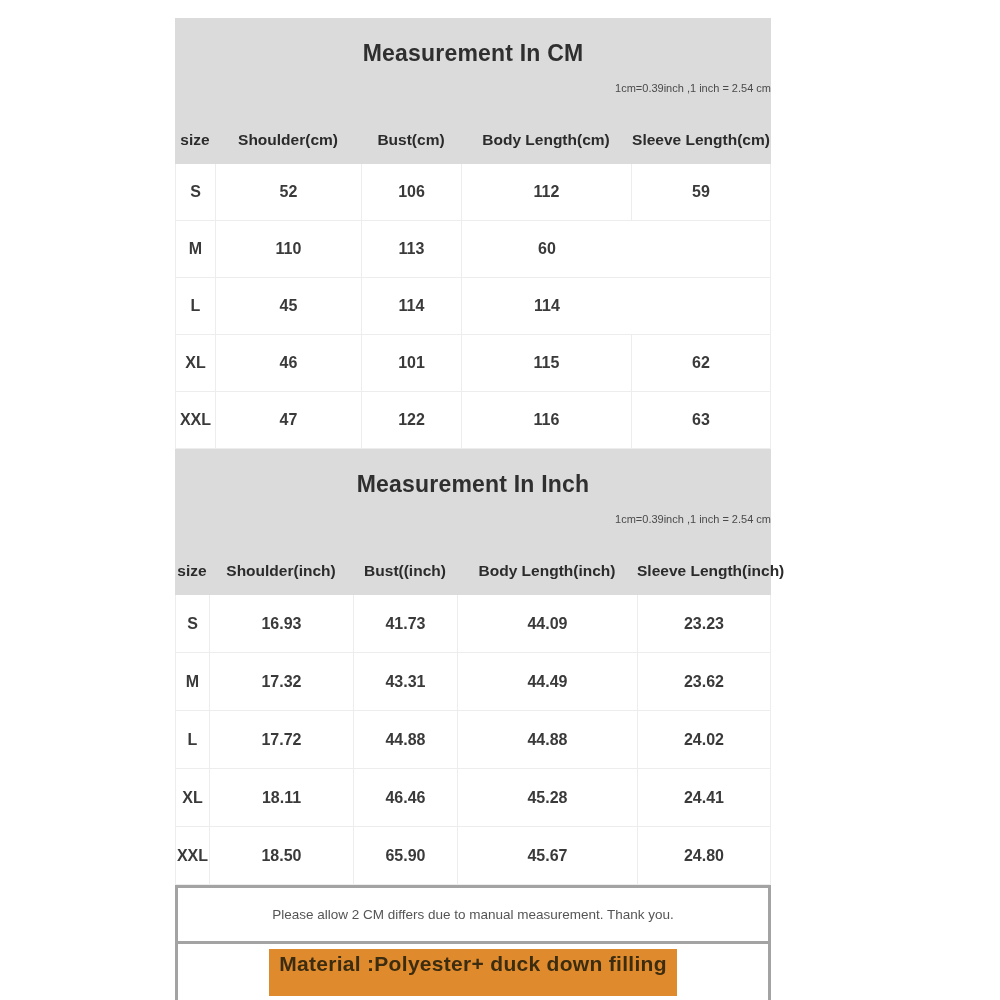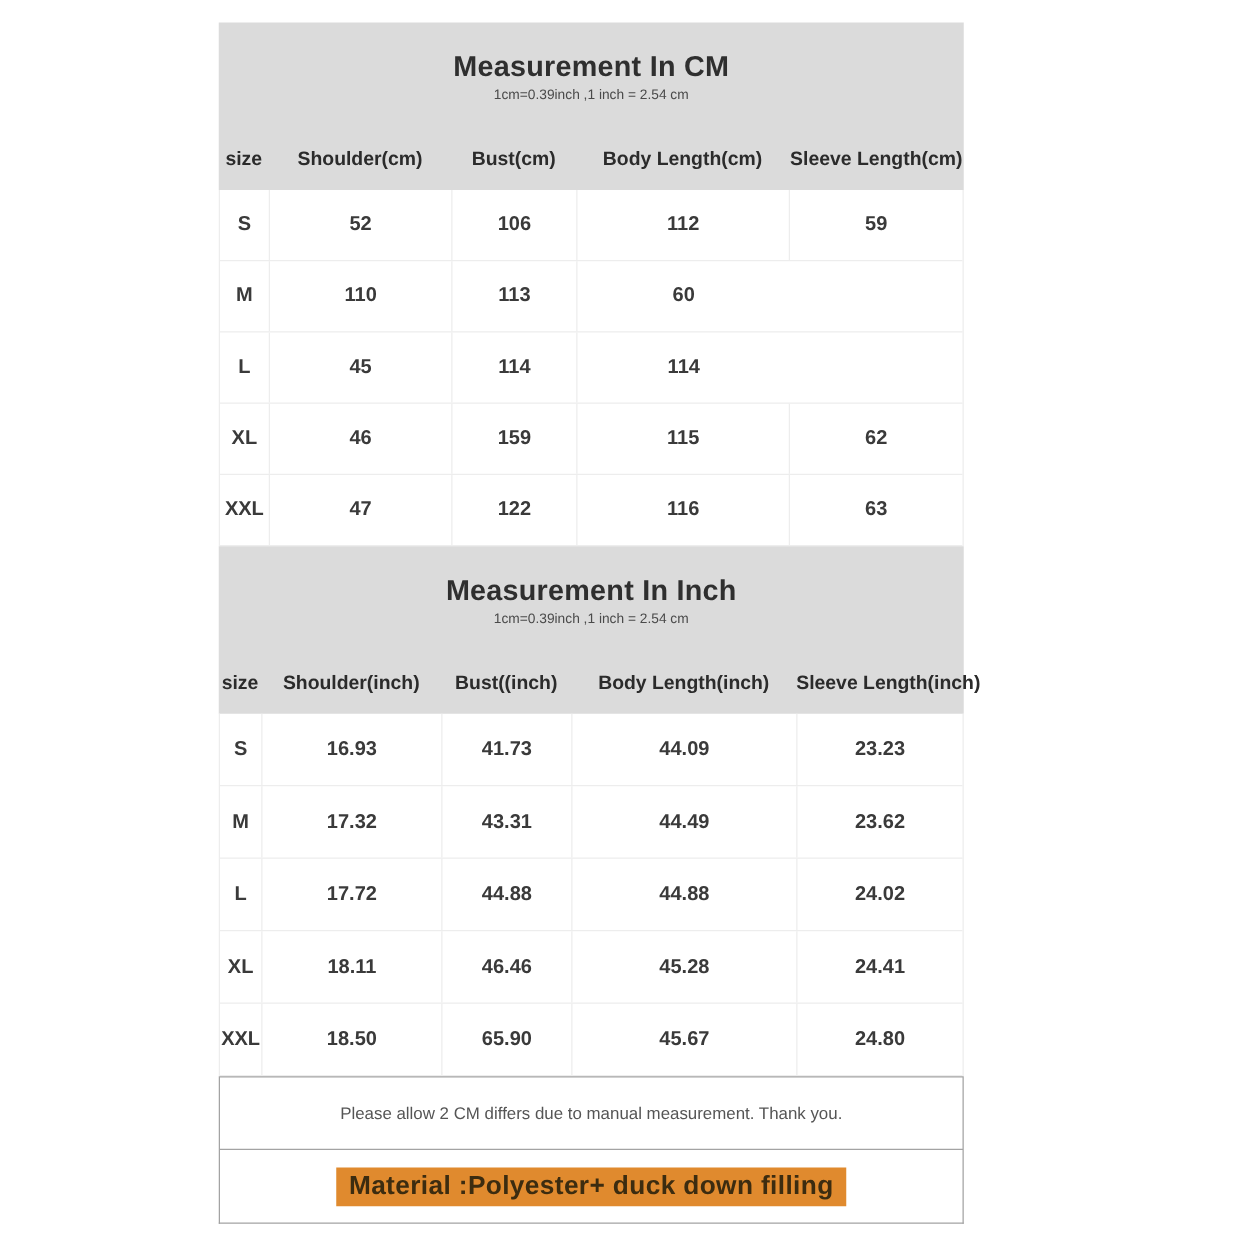--- a/index.html
+++ b/index.html
@@ -23,22 +23,22 @@
   }
   .tbl-title {
     padding-top: 22px;
     text-align: center;
     font-size: 23px;
     font-weight: bold;
     color: #2f2f2f;
     letter-spacing: 0.2px;
   }
   .tbl-subtitle {
-    margin-top: 3px;
-    text-align: center;
+    margin-top: 15px;
+    text-align: right;
     font-size: 11px;
     color: #4a4a4a;
   }
   .grid {
     display: grid;
   }
   .sec0 .grid { grid-template-columns: 40px 146px 100px 170px 1fr; }
   .sec1 .grid { grid-template-columns: 34px 144px 104px 180px 1fr; }
   .cols {
     margin-top: 22px;
@@ -70,38 +70,38 @@
     justify-content: center;
     border-right: 1px solid #ededed;
     font-size: 16px;
     font-weight: bold;
     color: #3a3a3a;
   }
   .cell:last-child { border-right: none; }
   
   .note-box {
     height: 59px;
-    border: 1px solid #a3a3a3;
+    border: 3px solid #a3a3a3;
     display: flex;
     align-items: center;
     justify-content: center;
     box-sizing: border-box;
   }
   .note-box + .note-box { border-top: none; }
   .tolerance-text {
     font-size: 13.5px;
     color: #555555;
   }
   .material-highlight {
     display: inline-block;
     background: #e08a2e;
     color: #3c2c10;
     font-size: 21px;
     font-weight: bold;
-    padding: 3px 10px 4px 10px;
+    padding: 3px 10px 20px 10px;
     letter-spacing: 0.3px;
   }
 </style>
 </head>
 <body>
 
 <div class="chart-wrap">
 
   <section class="sec0">
     <div class="head-block">
@@ -131,21 +131,21 @@
         </div>
         <div class="row grid">
           <div class="cell">L</div>
           <div class="cell">45</div>
           <div class="cell">114</div>
           <div class="cell">114</div>
         </div>
         <div class="row grid">
           <div class="cell">XL</div>
           <div class="cell">46</div>
-          <div class="cell">159</div>
+          <div class="cell">101</div>
           <div class="cell">115</div>
           <div class="cell">62</div>
         </div>
         <div class="row grid">
           <div class="cell">XXL</div>
           <div class="cell">47</div>
           <div class="cell">122</div>
           <div class="cell">116</div>
           <div class="cell">63</div>
         </div>

